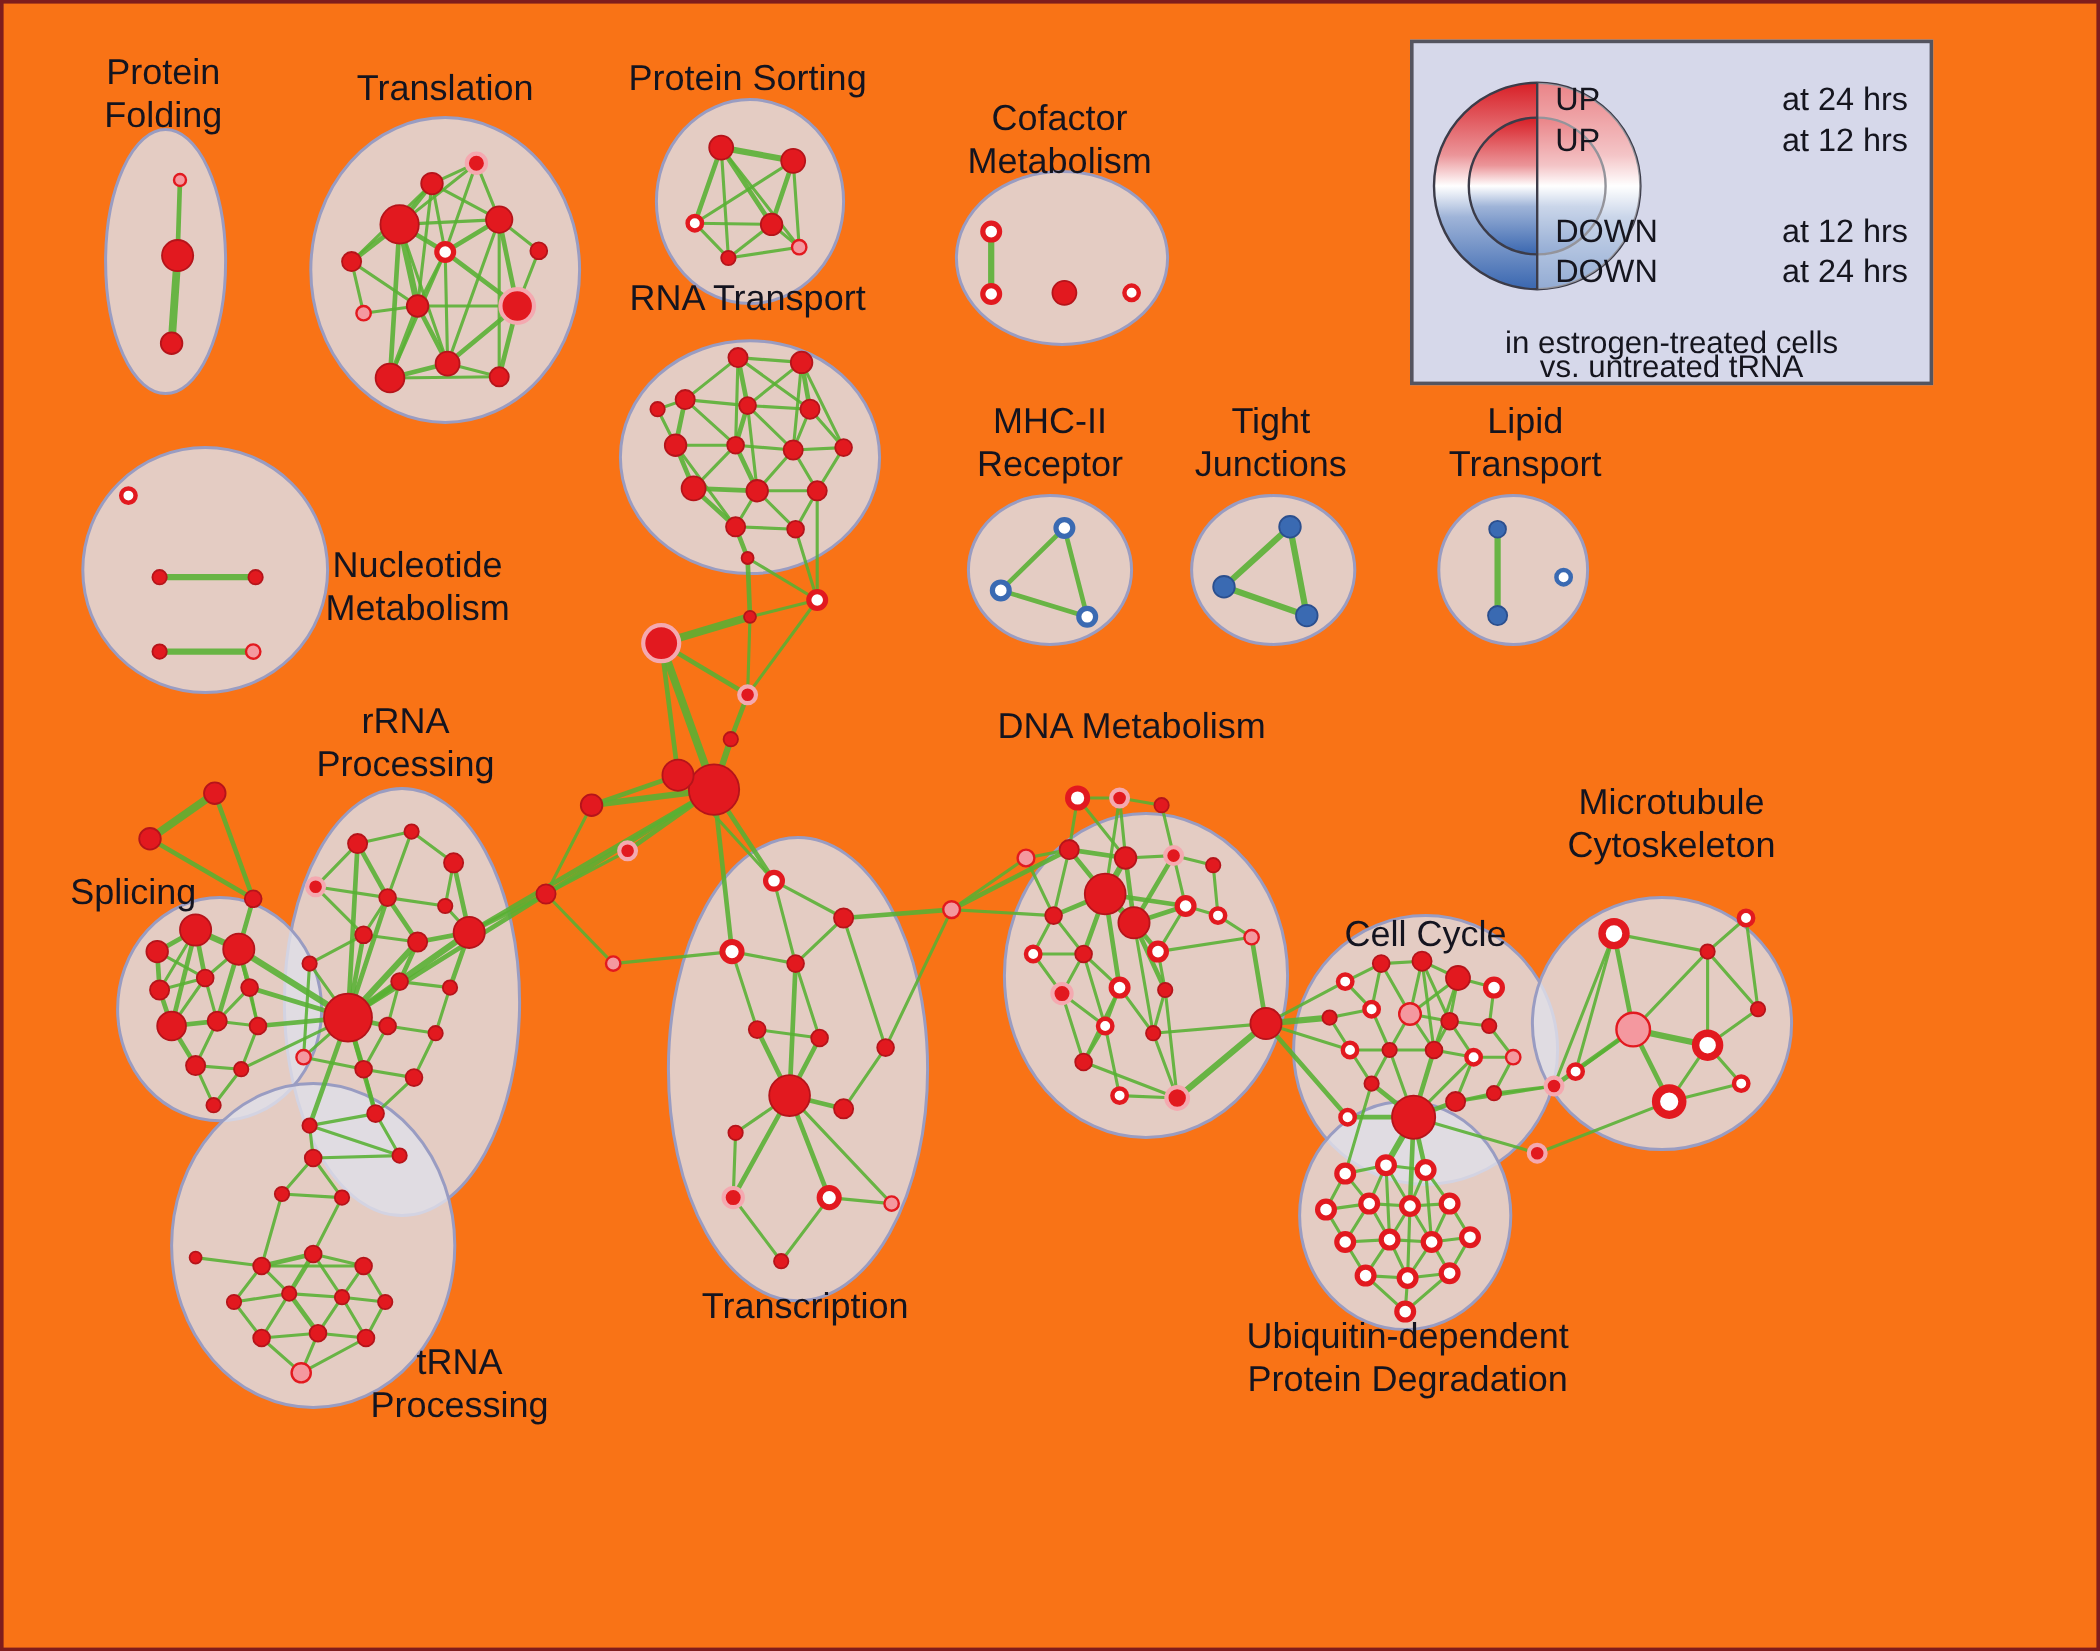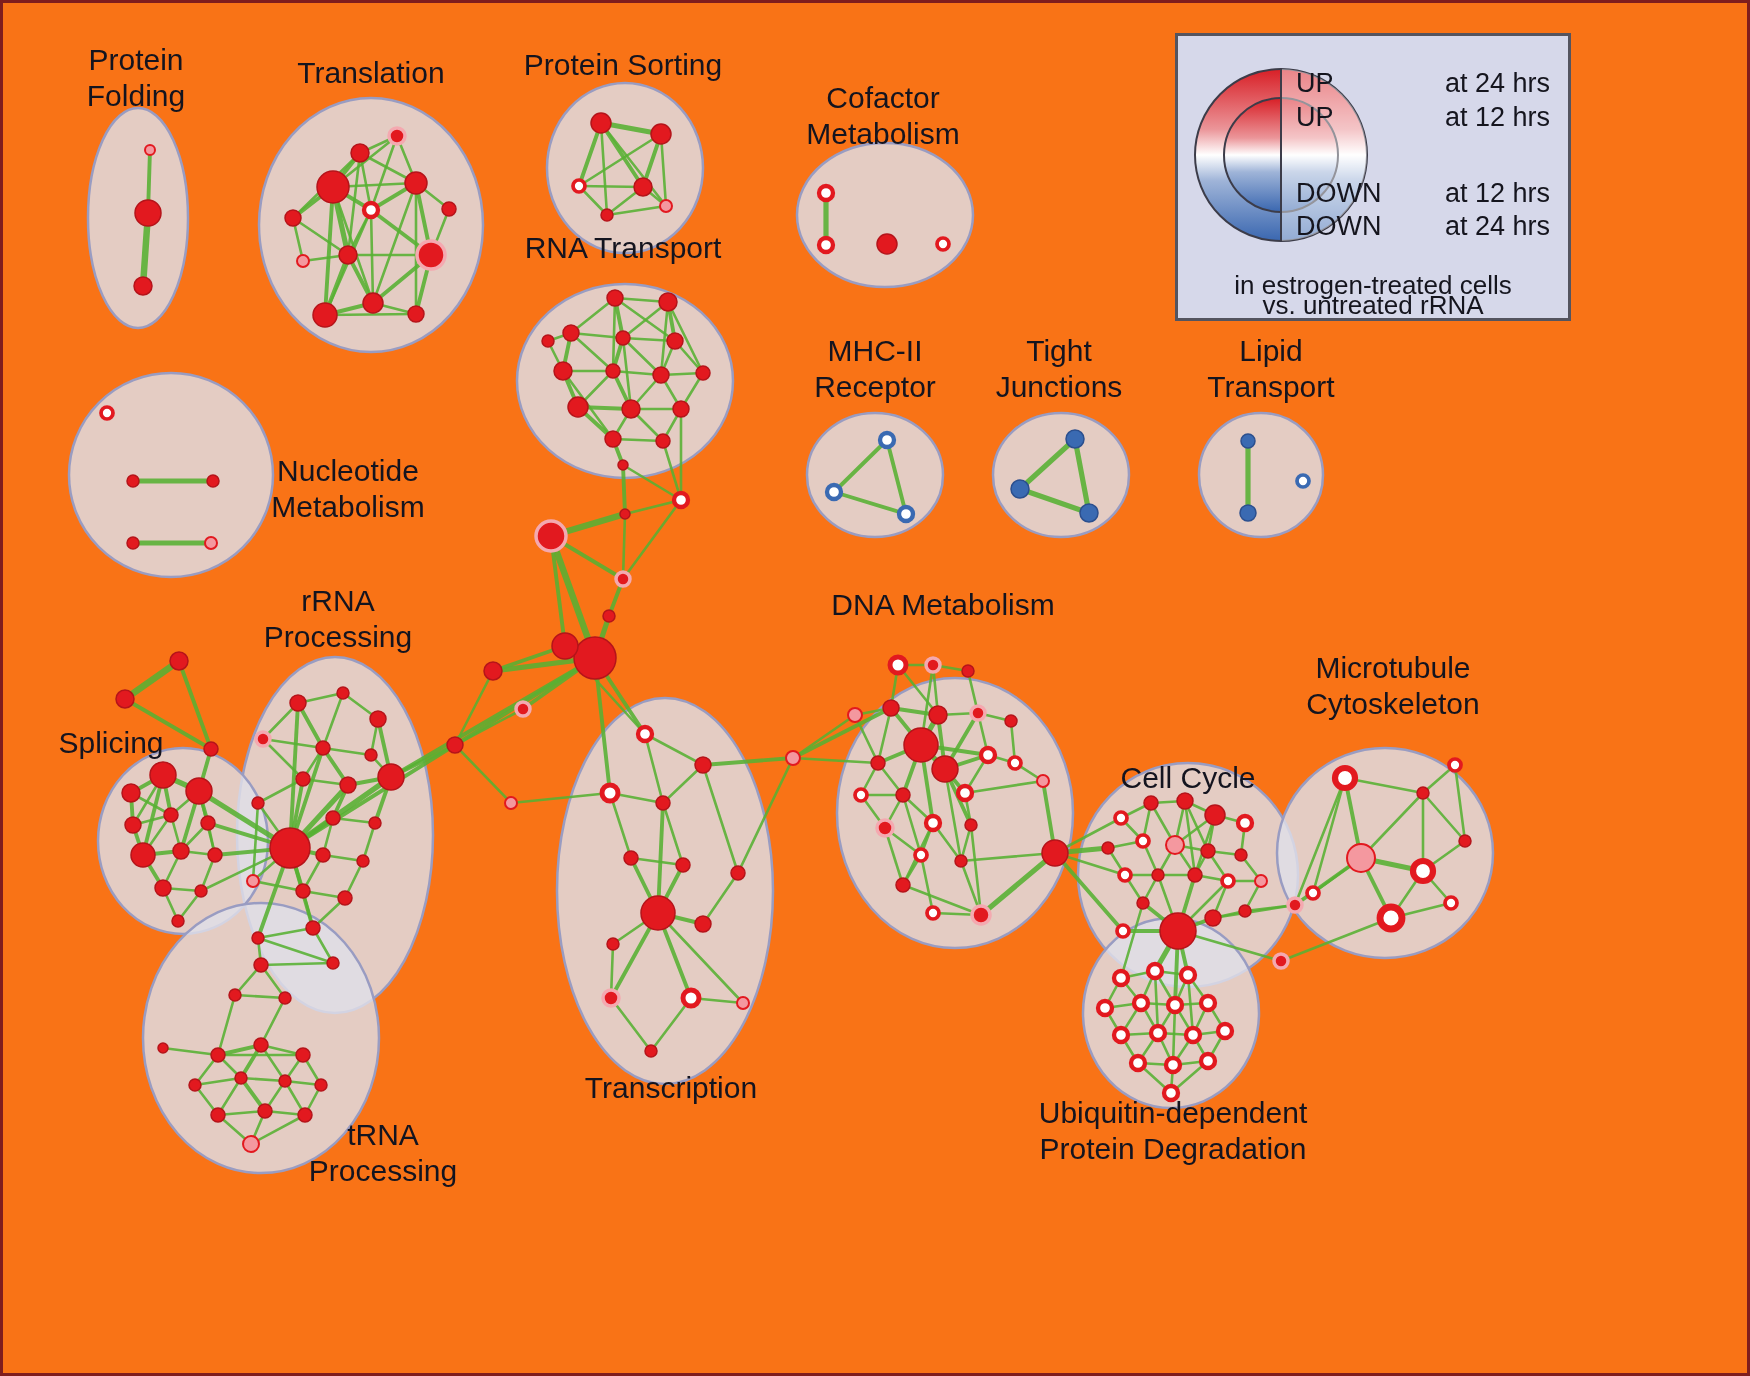--- a/index.html
+++ b/index.html
@@ -9,21 +9,21 @@
     background:#f97316;
     border:3px solid #7f1d1d;
     box-sizing:border-box;
     overflow:hidden;
     font-family:"Liberation Sans",sans-serif;
   }
   .figure > svg{position:absolute;left:0;top:0;}
   .cluster{fill:rgba(223,223,233,0.82);stroke:#999cc2;stroke-width:2.5;}
   .clabel{font-family:"Liberation Sans",sans-serif;font-size:30px;font-weight:400;fill:#14141f;text-anchor:middle;}
   .legend{
-    position:absolute;left:1172px;top:30px;width:396px;height:288px;
+    position:absolute;left:1172px;top:30px;width:436px;height:288px;
     background:#d6d8ea;border:3px solid #54545f;box-sizing:border-box;
     color:#15151e;
   }
   .legend-glyph{position:absolute;left:8px;top:24px;}
   .legend-row{
     position:absolute;left:118px;right:18px;
     display:flex;justify-content:space-between;
     font-size:27px;line-height:30px;
   }
   .legend-caption{
@@ -738,16 +738,16 @@
     <div class="legend-row" style="top:142px">
       <span>DOWN</span>
       <span>at 12 hrs</span>
     </div>
     <div class="legend-row" style="top:175px">
       <span>DOWN</span>
       <span>at 24 hrs</span>
     </div>
 
     <div class="legend-caption" style="top:234px">in estrogen-treated cells</div>
-    <div class="legend-caption" style="top:254px">vs. untreated rRNA</div>
+    <div class="legend-caption" style="top:254px">vs. untreated tRNA</div>
   </div>
 
 </div>
 
 </body></html>

